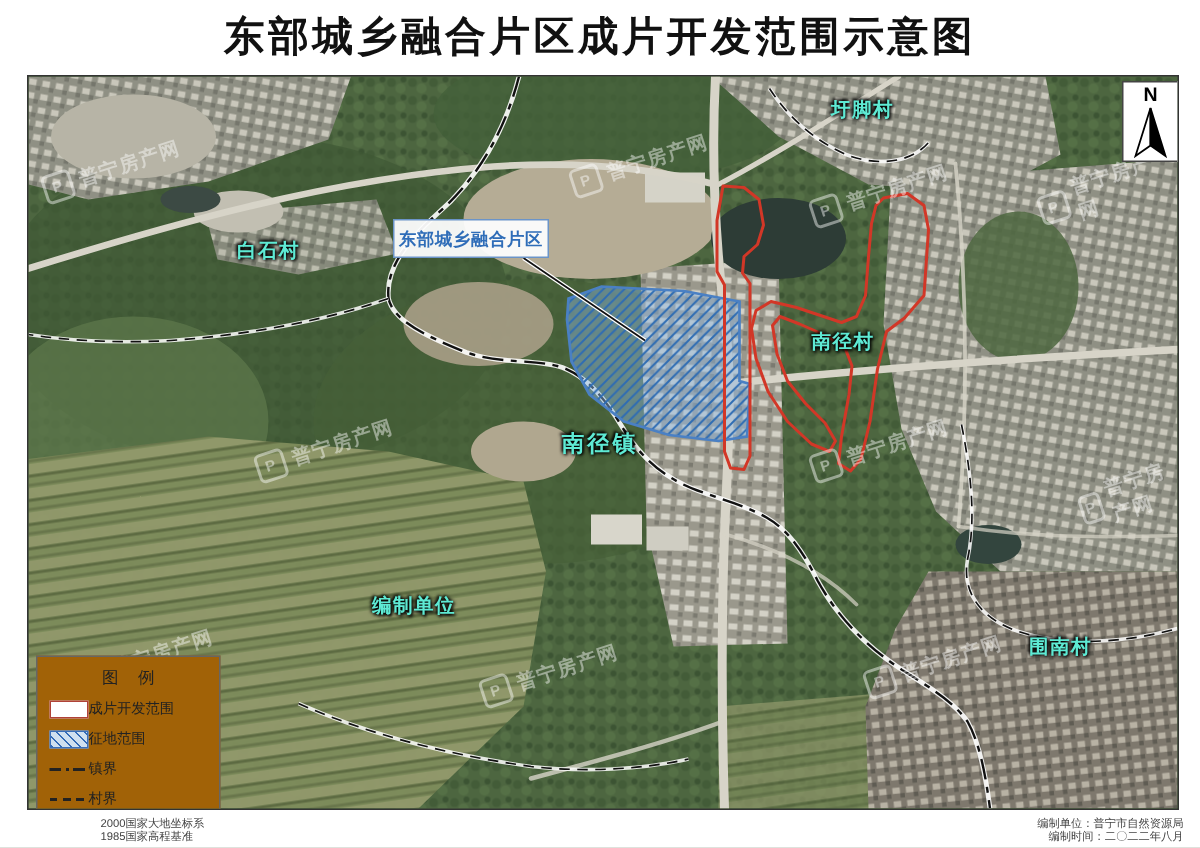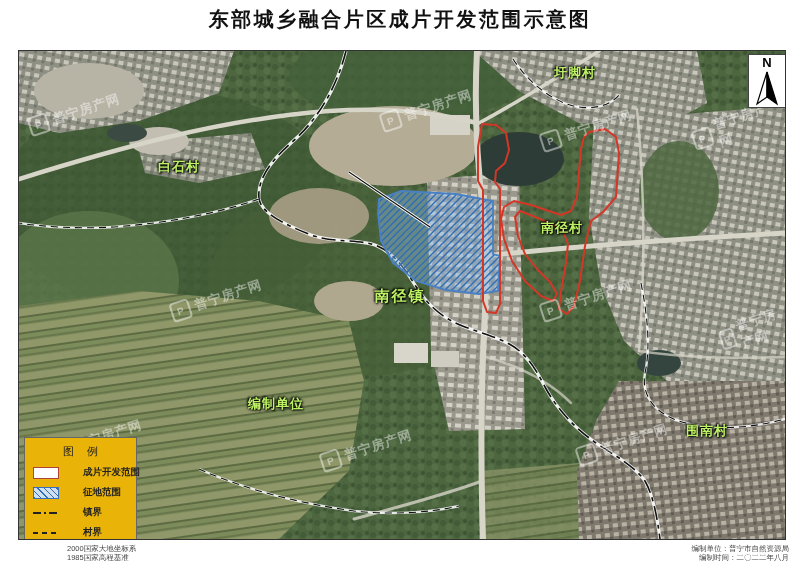--- a/index.html
+++ b/index.html
@@ -1,47 +1,47 @@
 <!DOCTYPE html>
 <html><head>
 <meta charset="utf-8">
 <style>
   html,body{margin:0;padding:0;background:#fff;}
   .page{position:relative;width:800px;height:565px;background:#fff;overflow:hidden;
         font-family:"Liberation Sans","DejaVu Sans",sans-serif;}
   .page-title{position:absolute;top:6px;left:0;width:100%;text-align:center;
-        font-size:20px;font-weight:bold;letter-spacing:2.5px;color:#111;}
+        font-size:27px;font-weight:bold;letter-spacing:2.5px;color:#111;}
   
   .map{position:absolute;left:18px;top:50px;width:766px;height:488px;
        border:1px solid #333;overflow:hidden;background:#4d6640;}
   .map svg.base,.map svg.overlay{position:absolute;left:0;top:0;}
   
-  .lbl{position:absolute;color:#bef264;font-weight:bold;font-size:13px;white-space:nowrap;
+  .lbl{position:absolute;color:#5eead4;font-weight:bold;font-size:13px;white-space:nowrap;
        transform:translate(-50%,-50%);
        text-shadow:0 0 3px #000,1px 1px 2px #000,-1px -1px 2px #000;letter-spacing:1px;}
   .lbl0{left:556px;top:22px;}
   .lbl1{left:160px;top:116px;}
   .lbl2{left:543px;top:177px;}
   .lbl3{left:381px;top:245px;font-size:15px;letter-spacing:2px;}
   .lbl4{left:257px;top:353px;}
   .lbl5{left:688px;top:380px;}
   
   .callout{position:absolute;left:243px;top:95px;width:102px;height:24px;
        background:rgba(253,253,253,.95);border:1.5px solid #6b94c8;
        display:flex;align-items:center;justify-content:center;
        font-size:11.5px;font-weight:bold;color:#2f6db8;letter-spacing:.5px;}
   
   .north{position:absolute;left:729px;top:3px;width:36px;height:52px;background:#fff;
        border:1px solid #444;display:flex;flex-direction:column;align-items:center;}
   .north .n{font-size:13px;font-weight:bold;color:#000;line-height:14px;margin-top:1px;}
   
-  .legend{position:absolute;left:5px;top:386px;width:113px;background:#eab308;
+  .legend{position:absolute;left:5px;top:386px;width:123px;background:#a16207;
        border:1px solid #666;padding:6px 8px 9px;box-sizing:border-box;}
   .legend-title{text-align:center;font-size:11px;color:#222;word-spacing:10px;margin-bottom:2px;}
-  .legend-item{display:flex;align-items:center;gap:24px;margin-top:7px;font-weight:bold;}
+  .legend-item{display:flex;align-items:center;gap:0;margin-top:7px;}
   .legend-item .txt{font-size:9.5px;color:#222;white-space:nowrap;}
   .sw{width:26px;height:12px;flex:0 0 26px;}
   .sw-red{background:#fff;border:1.5px solid #b04238;box-sizing:border-box;}
   .sw-hatch{border:1px solid #3a6fba;box-sizing:border-box;background-color:#cfe0f0;
        background-image:repeating-linear-gradient(45deg,rgba(42,100,180,.95) 0 1px,transparent 1px 4.5px);}
   .sw-line{height:2px;flex:0 0 26px;}
   .sw-dashdot{background:repeating-linear-gradient(90deg,#222 0 8px,transparent 8px 11px,#222 11px 13px,transparent 13px 16px);}
   .sw-dash{background:repeating-linear-gradient(90deg,#222 0 5px,transparent 5px 9px);}
   
   .wm{position:absolute;display:flex;align-items:center;gap:5px;color:rgba(255,255,255,.45);
@@ -222,20 +222,23 @@
         </div>
       </div>
 
     <span class="lbl lbl0">圩脚村</span>
     <span class="lbl lbl1">白石村</span>
     <span class="lbl lbl2">南径村</span>
     <span class="lbl lbl3">南径镇</span>
     <span class="lbl lbl4">编制单位</span>
     <span class="lbl lbl5">围南村</span>
 
+    <div class="callout">
+      <span>东部城乡融合片区</span>
+    </div>
 
     <div class="north">
       <span class="n">N</span>
       <svg width="30" height="36" viewBox="0 0 30 36">
         <path d="M15,2 L5,34 L15,27 Z" fill="#fff" stroke="#000" stroke-width="1.2"></path>
         <path d="M15,2 L25,34 L15,27 Z" fill="#000" stroke="#000" stroke-width="1.2"></path>
       </svg>
     </div>
 
     <div class="legend">

